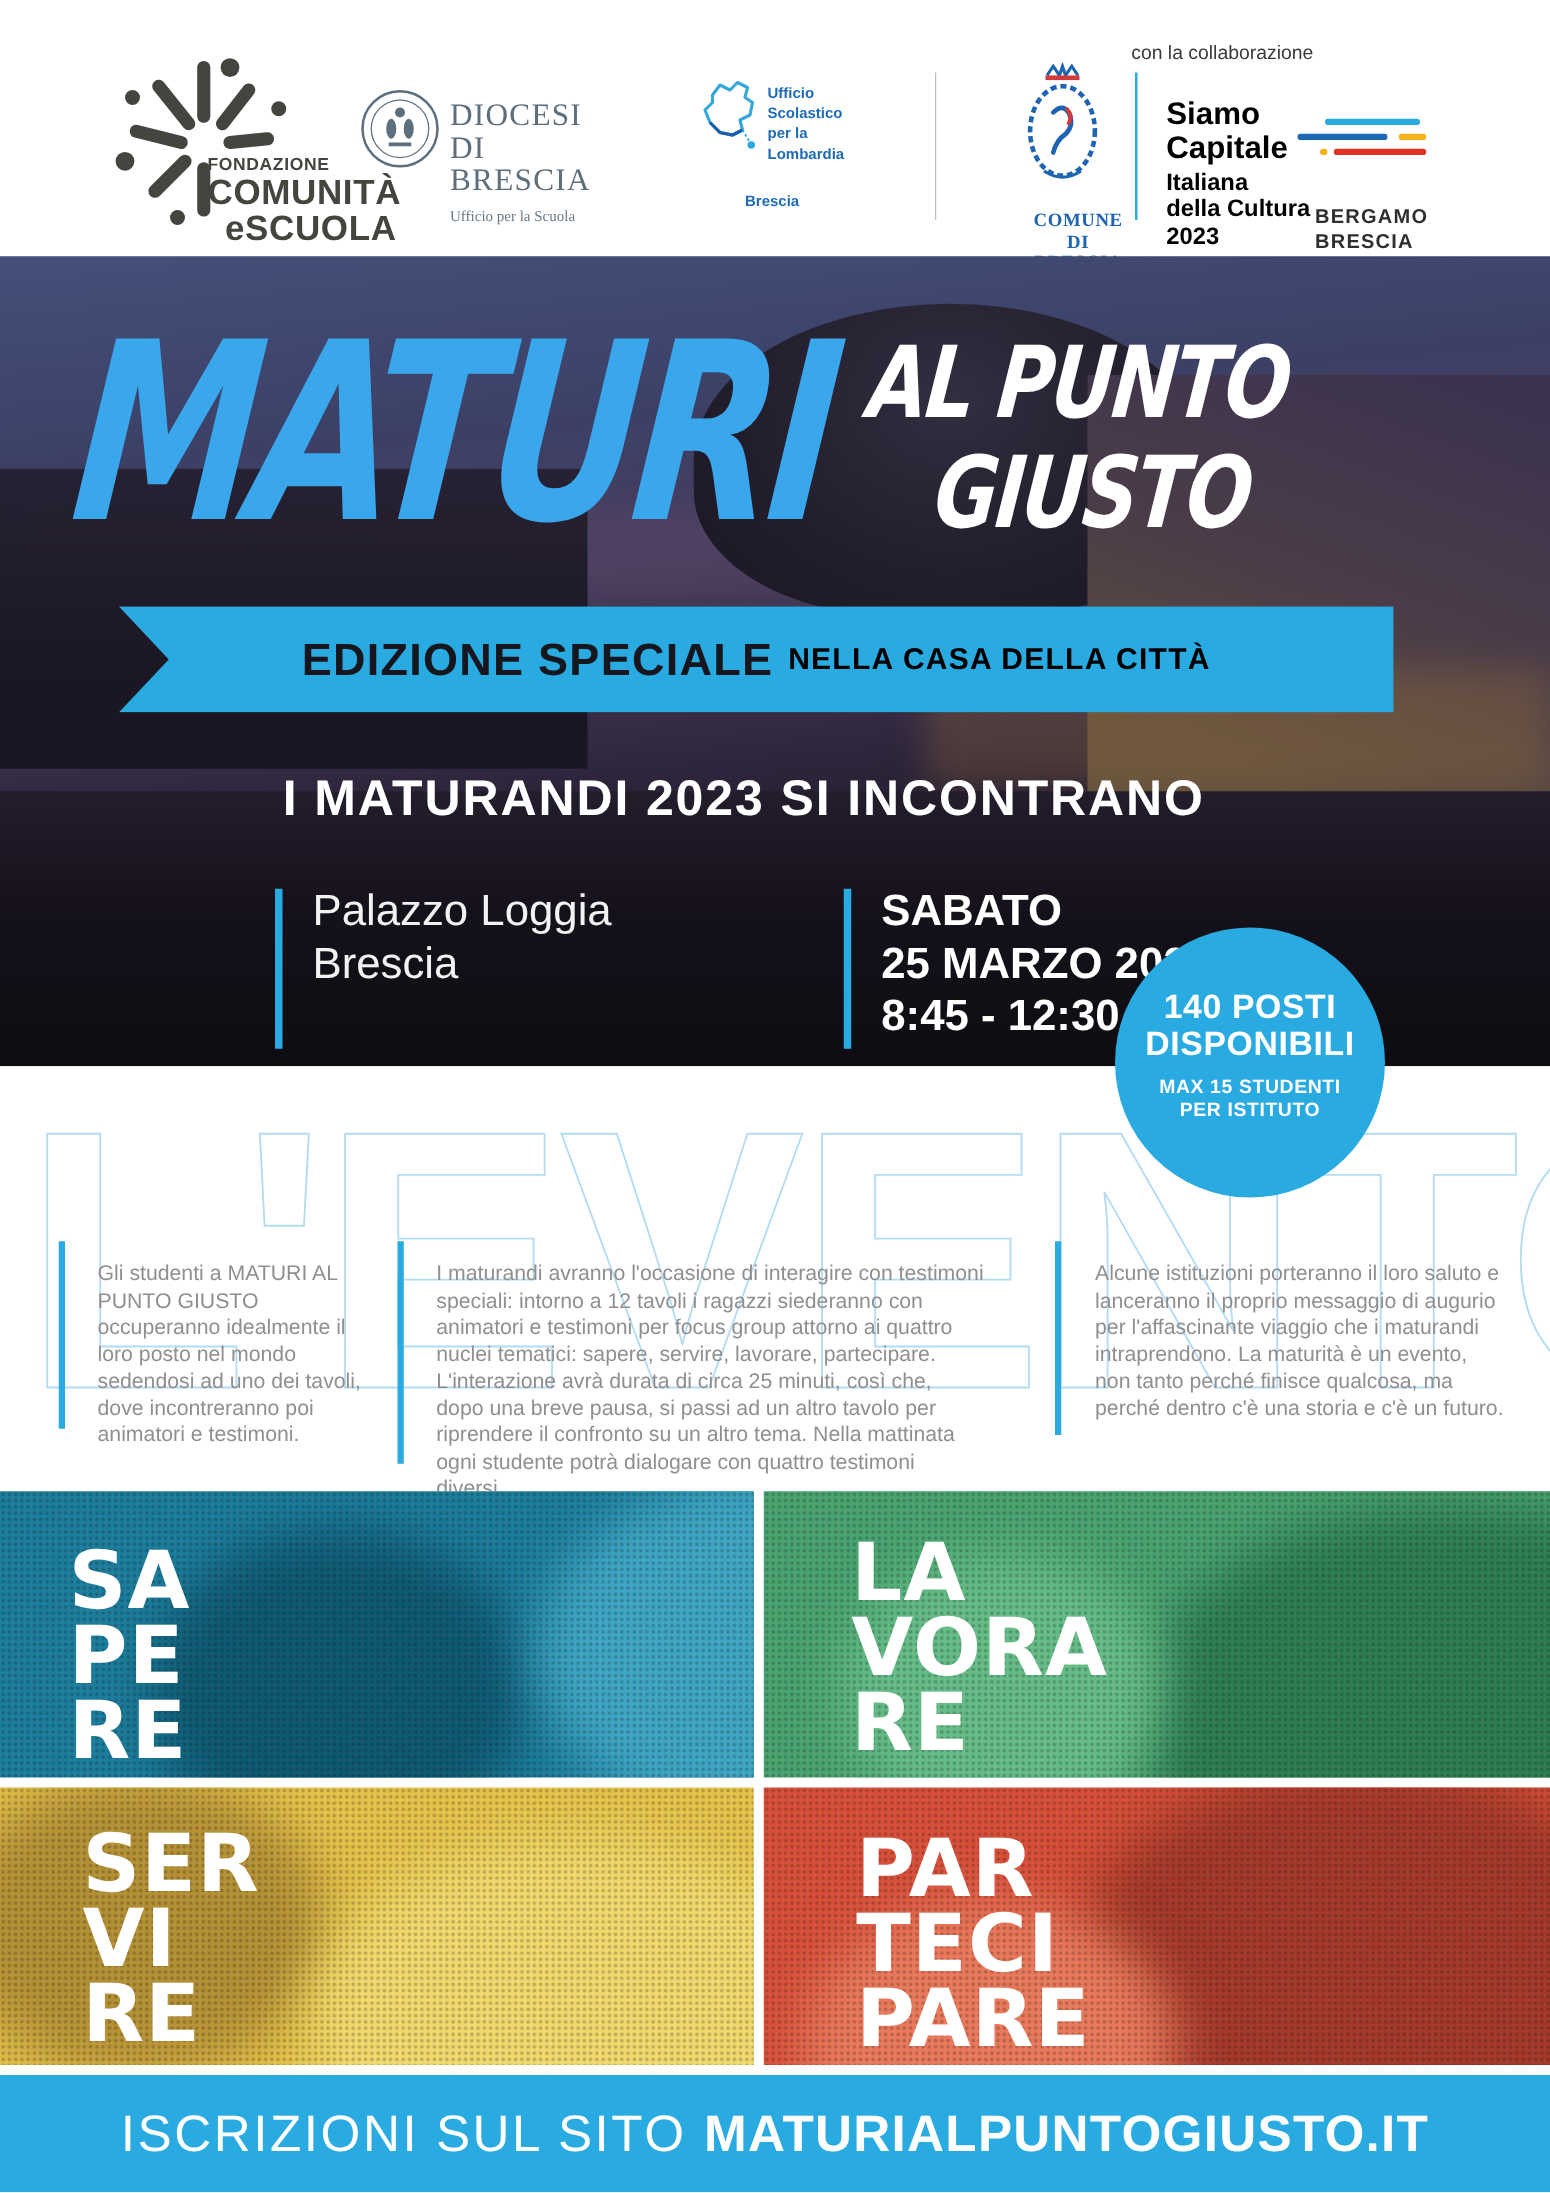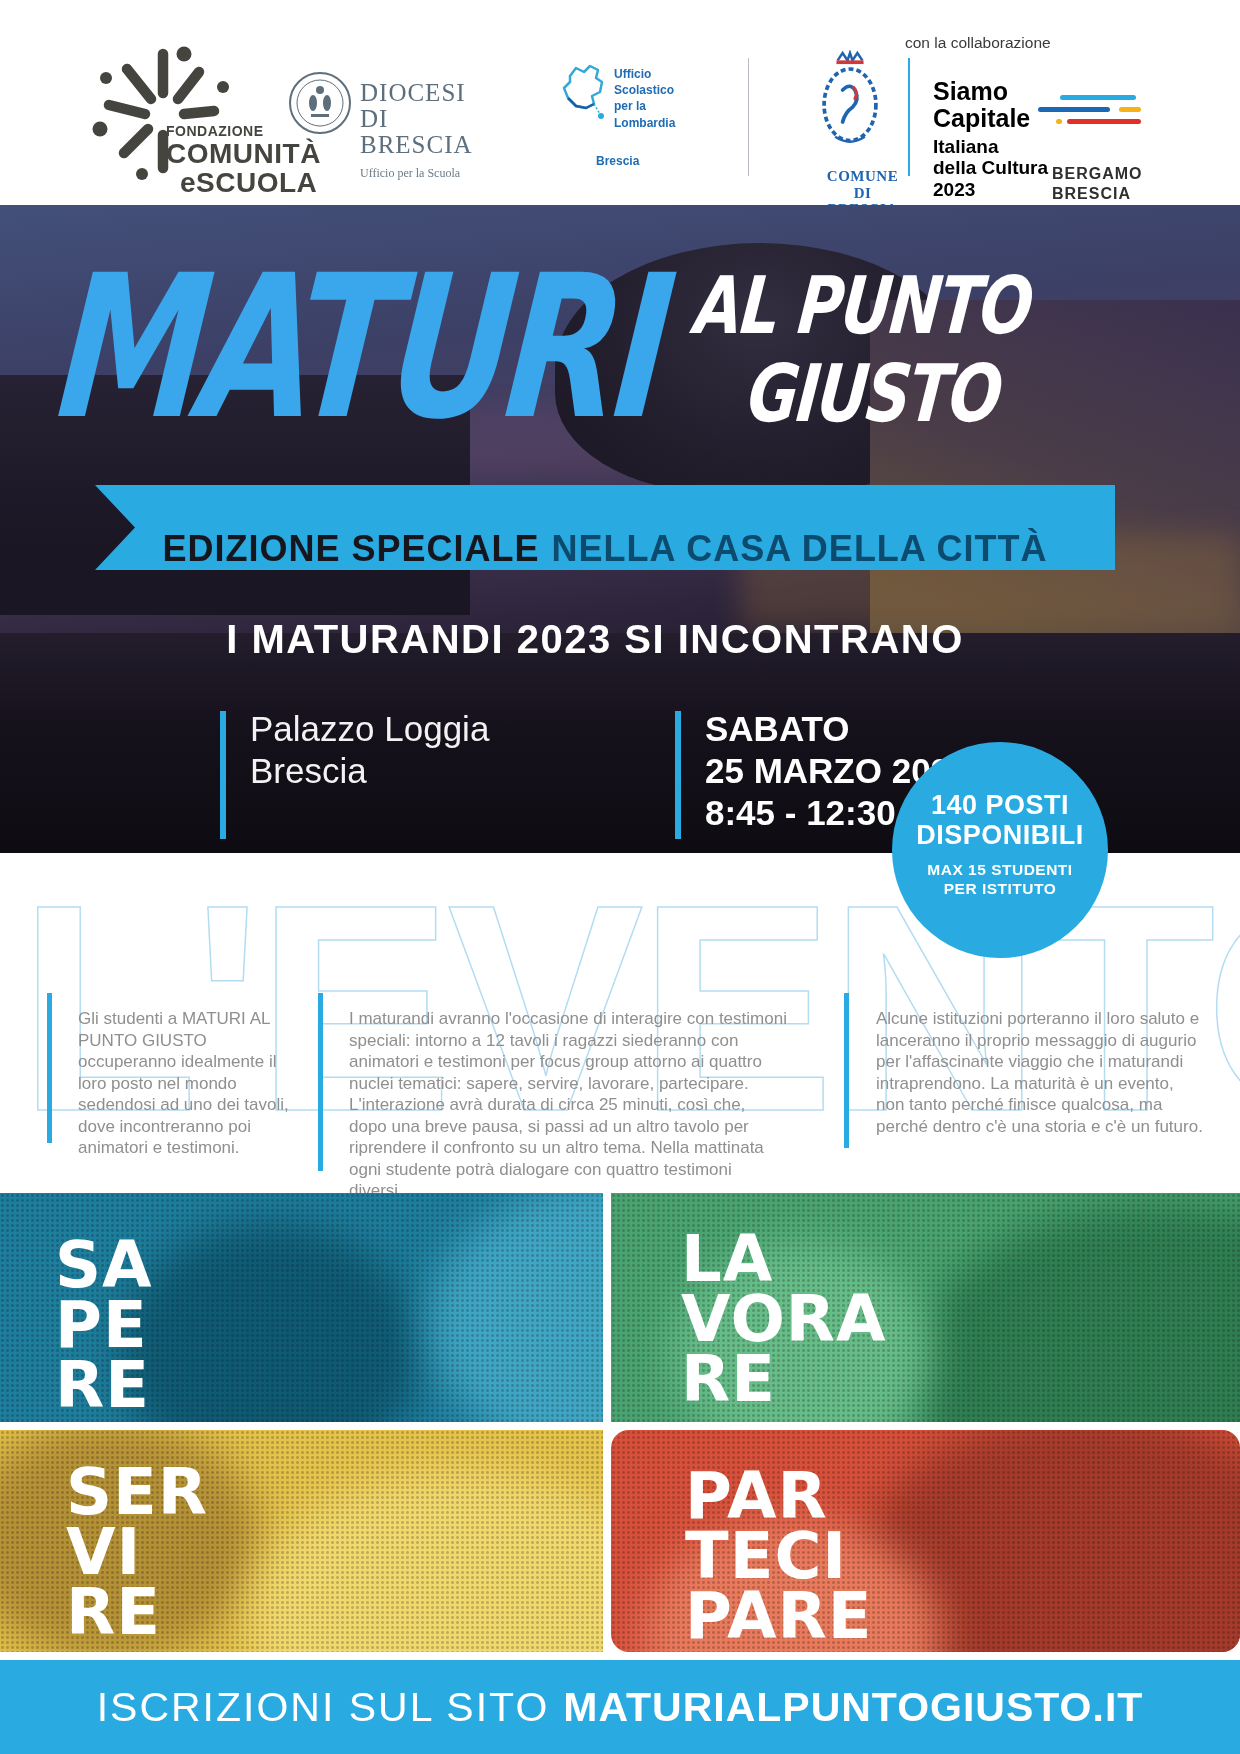--- a/index.html
+++ b/index.html
@@ -54,23 +54,23 @@
   .ph-horizon{left:0;top:200px;width:1240px;height:70px;background:rgba(120,80,110,.18);filter:blur(10px);}
   .script{font-style:italic;font-weight:700;font-family:"DejaVu Sans","Liberation Sans",sans-serif;}
   .title-maturi{position:absolute;left:72px;top:28px;font-size:150px;letter-spacing:-7px;
                 color:#3aa6ec;transform:scaleY(1.32) skewX(-7deg);transform-origin:left top;z-index:4;}
   .title-sub{position:absolute;color:#ffffff;font-size:62px;letter-spacing:-2px;
              transform:scaleY(1.28) skewX(-7deg);transform-origin:left top;z-index:4;}
   .ts1{left:700px;top:54px;}
   .ts2{left:753px;top:142px;}
   .ribbon{position:absolute;left:95px;top:280px;width:1020px;height:85px;background:#29abe2;
           clip-path:polygon(0 0,100% 0,100% 100%,0 100%,40px 50%);
-          display:flex;align-items:flex-end;justify-content:center;z-index:5;}
+          display:flex;align-items:center;justify-content:center;z-index:5;}
   .ribbon .rb-dark{color:#16161e;font-weight:800;font-size:36px;letter-spacing:1px;}
-  .ribbon .rb-light{color:#0c4a6e;font-weight:800;font-size:36px;letter-spacing:1px;margin-left:12px;}
+  .ribbon .rb-light{color:#000000;font-weight:800;font-size:24px;letter-spacing:1px;margin-left:12px;}
   .headline{position:absolute;left:0;top:412px;width:1190px;text-align:center;color:#ffffff;
             font-size:40px;font-weight:800;letter-spacing:1.5px;z-index:5;}
   .infobar{position:absolute;width:6px;background:#29abe2;z-index:5;}
   .venue-bar{left:220px;top:506px;height:128px;}
   .venue-text{position:absolute;left:250px;top:503px;color:#f2f2f2;font-size:35px;
               font-weight:400;line-height:42px;z-index:5;}
   .date-bar{left:675px;top:506px;height:128px;}
   .date-text{position:absolute;left:705px;top:503px;color:#ffffff;font-size:35px;
              font-weight:800;line-height:42px;z-index:5;}
   
@@ -91,21 +91,21 @@
   .cb2{left:318px;top:140px;height:178px;}
   .cb3{left:844px;top:140px;height:155px;}
   .ec1{left:62px;top:139px;width:245px;}
   .ec2{left:333px;top:139px;width:470px;}
   .ec3{left:860px;top:139px;width:360px;}
   
   .tile{position:absolute;overflow:hidden;}
   .t1{left:0;top:1193px;width:603px;height:229px;background:#1d7e9d;}
   .t2{left:611px;top:1193px;width:629px;height:229px;background:#4aa471;}
   .t3{left:0;top:1430px;width:603px;height:222px;background:#e6c44b;}
-  .t4{left:611px;top:1430px;width:629px;height:222px;background:#d8503a;border-radius:18px;}
+  .t4{left:611px;top:1430px;width:629px;height:222px;background:#d8503a;}
   .blob{position:absolute;border-radius:50%;filter:blur(20px);}
   .dots{position:absolute;inset:0;opacity:.45;
         background-image:radial-gradient(rgba(15,15,15,.5) 1.1px,transparent 1.8px);
         background-size:5px 5px;}
   .tile-word{position:absolute;color:#ffffff;font-weight:900;font-size:64px;line-height:60px;
              letter-spacing:1px;z-index:3;font-family:"DejaVu Sans","Liberation Sans",sans-serif;}
   .w1{left:55px;top:42px;}
   .w2{left:70px;top:36px;}
   .w3{left:66px;top:32px;}
   .w4{left:74px;top:36px;}

